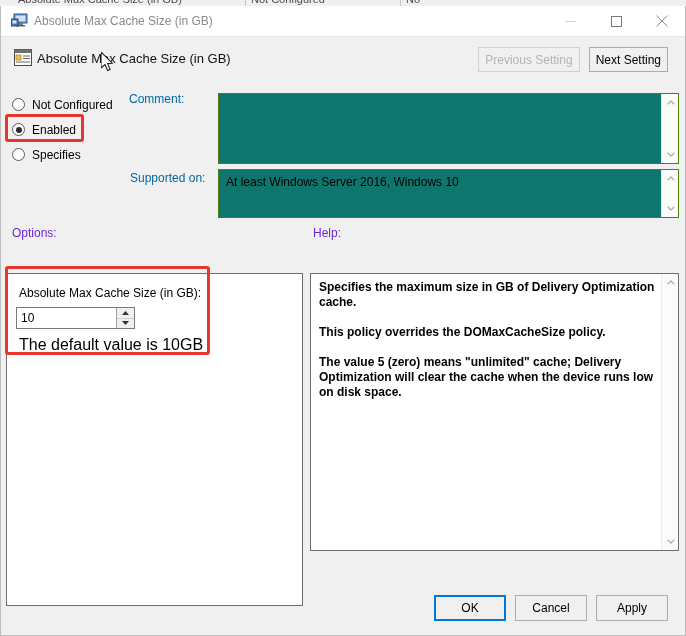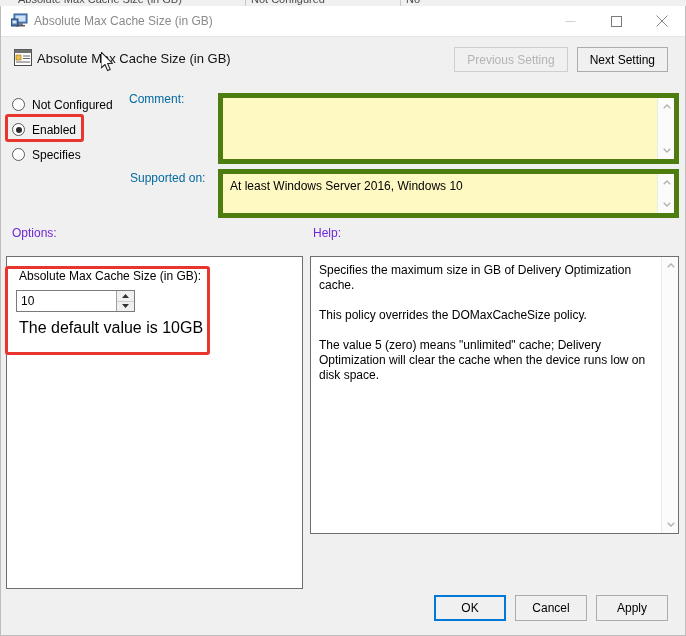--- a/index.html
+++ b/index.html
@@ -103,21 +103,21 @@
     white-space: nowrap;
   }
   .nav-btns {
     position: absolute;
     right: 17px; top: 10px;
     display: flex;
     gap: 9px;
   }
   .nav-btn {
     height: 25px;
-    padding: 0 12px;
+    padding: 0 6px;
     font-family: "Liberation Sans", sans-serif;
     font-size: 12px;
     background: #f0f0f0;
     border: 1px solid #acacac;
     color: #000;
     display: flex;
     align-items: center;
     justify-content: center;
     box-sizing: border-box;
     white-space: nowrap;
@@ -167,22 +167,22 @@
 
   
   .field-label {
     position: absolute;
     font-size: 12px;
     color: #0369a1;
     white-space: nowrap;
   }
   .boxed {
     position: absolute;
-    background: #fef9c3;
-    border: 5px solid #4d7c0f;
+    background: #0f766e;
+    border: 1px solid #4d7c0f;
     box-sizing: border-box;
     padding-left: 28px;
   }
   .boxed .inner-text {
     position: absolute;
     left: 7px; top: 5px;
     font-size: 12px;
     color: #000;
     white-space: nowrap;
   }
@@ -209,20 +209,21 @@
   .section-label {
     position: absolute;
     font-size: 12px;
     color: #6d28d9;
   }
   .panel {
     position: absolute;
     background: #ffffff;
     border: 1px solid #6e6e6e;
     box-sizing: border-box;
+    margin-top: 17px;
   }
   .help-text {
     position: absolute;
     left: 8px; top: 6px;
     right: 22px;
     font-size: 12px;
     line-height: 15px;
     color: #000;
   }
   .help-text p { margin: 0 0 15px 0; }
@@ -445,21 +446,21 @@
           <svg width="7" height="4" viewBox="0 0 7 4">
               <polygon points="3.5,4 0,0 7,0" fill="#333"></polygon>
             </svg>
         </div>
       </div>
     </div>
     <span class="opt-note">The default value is 10GB</span>
   </div>
   <div class="redbox" style="left:4px; top:260px; width:205px; height:89px;"></div>
 
-  <div class="panel" style="left:309px; top:250px; width:369px; height:278px;">
+  <div class="panel" style="left:309px; top:250px; width:369px; height:278px;font-weight:bold;">
     <div class="help-text">
       <p>Specifies the maximum size in GB of Delivery Optimization cache.</p>
       <p>This policy overrides the DOMaxCacheSize policy.</p>
       <p>The value 5 (zero) means "unlimited" cache; Delivery Optimization will clear the cache when the device runs low on disk space.</p>
     </div>
     <div class="vscroll">
       <div class="arr up">
         <svg width="8" height="5" viewBox="0 0 8 5">
             <polyline points="0.7,4.3 4,1 7.3,4.3" fill="none" stroke="#b0b0b0" stroke-width="1.3"></polyline>
           </svg>

